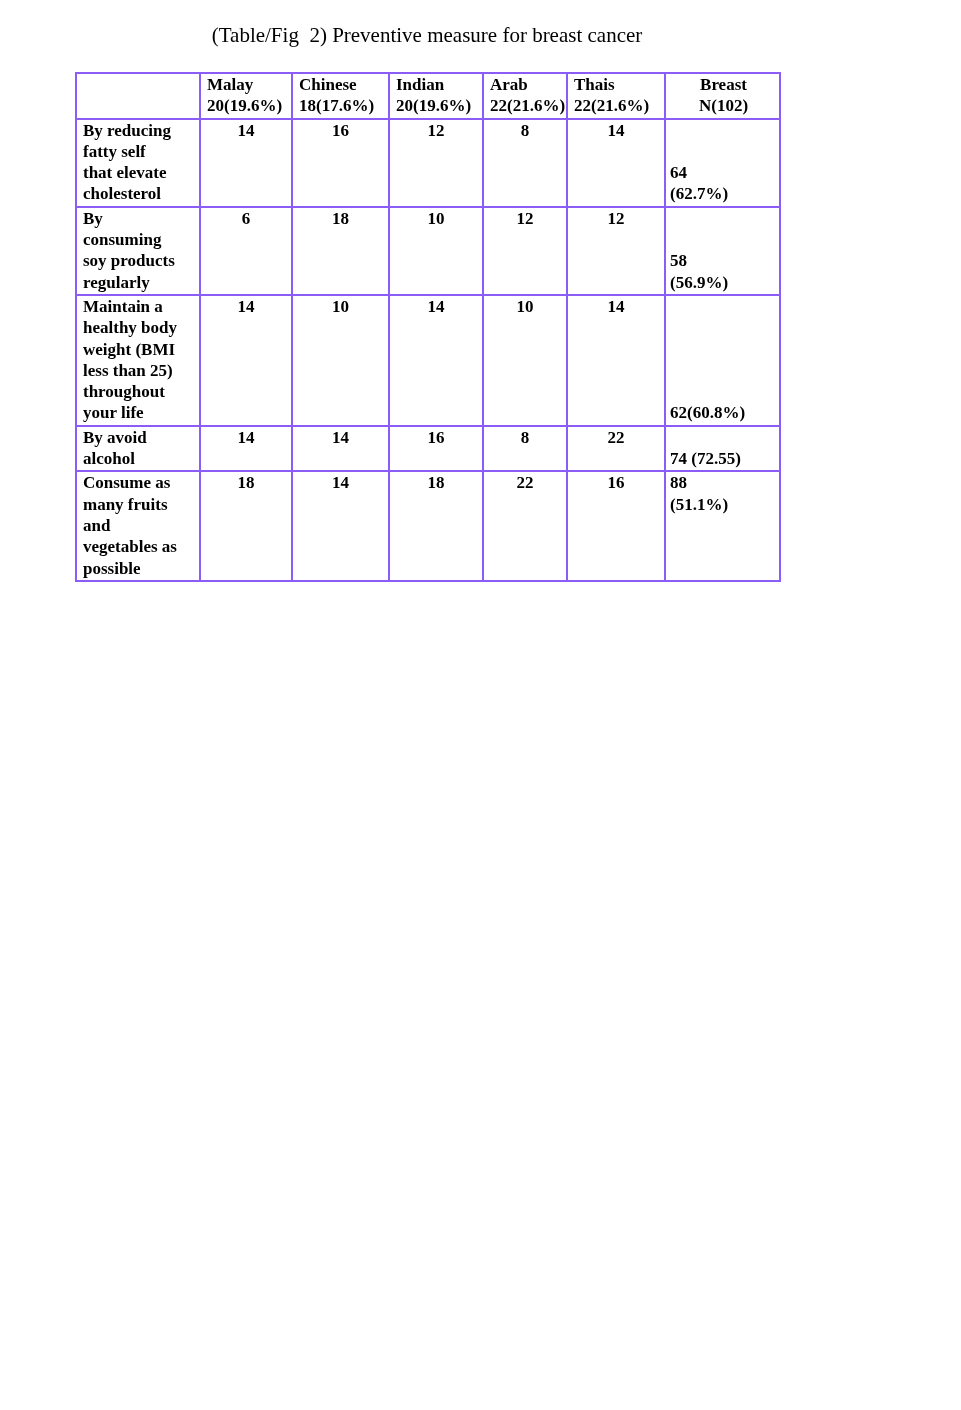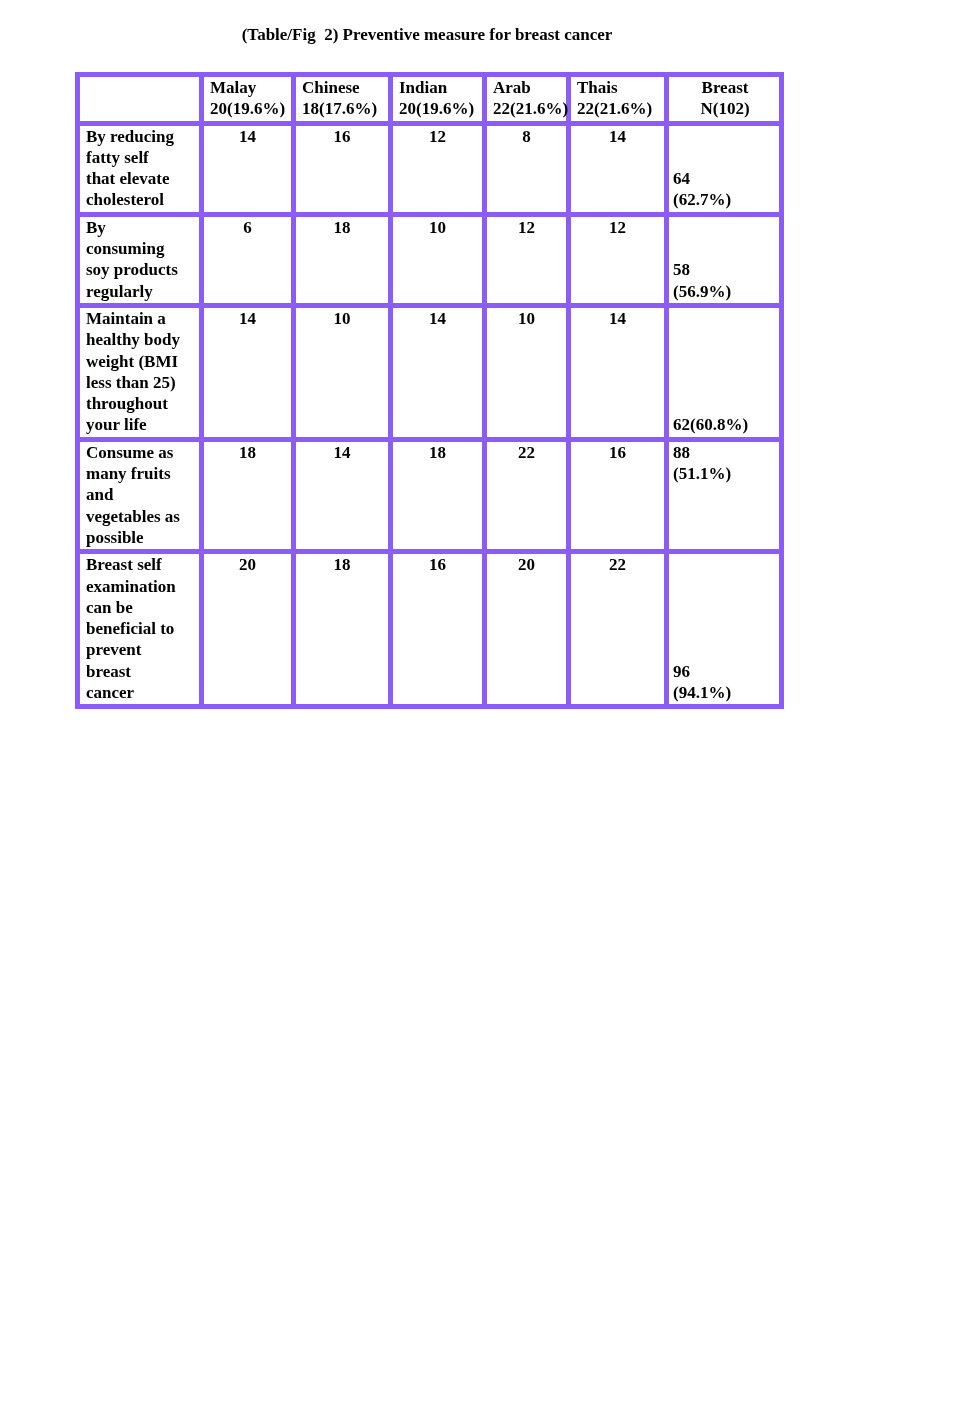--- a/index.html
+++ b/index.html
@@ -15,34 +15,34 @@
     background: #ffffff;
     overflow: hidden;
   }
   .content {
     position: absolute;
     left: 75px;
     top: 23px;
     width: 704px;
   }
   .doc-title {
-    font-size: 17px;
-    font-weight: bold;
+    font-size: 21px;
+    font-weight: normal;
     text-align: center;
     line-height: 24px;
     margin-bottom: 25px;
     white-space: pre;
   }
   table.data-table {
     border-collapse: collapse;
     table-layout: fixed;
     width: 704px;
   }
   .data-table th, .data-table td {
-    border: 5px solid #8b5cf6;
+    border: 2px solid #8b5cf6;
     font-size: 17px;
     font-weight: bold;
     line-height: 21.3px;
     vertical-align: top;
     padding: 0px 4px 1px 4px;
   }
   .data-table th {
     text-align: left;
     padding-left: 6px;
     height: 41px;
@@ -153,51 +153,46 @@
           <td class="num-cell">14</td>
           <td class="num-cell">10</td>
           <td class="num-cell">14</td>
           <td class="num-cell">10</td>
           <td class="num-cell">14</td>
           <td class="total-cell va-bottom">
             <div>62(60.8%)</div>
             <div></div>
           </td>
         </tr>
+        <tr class="r4">
+          <td class="label-cell">By avoid
+alcohol</td>
+          <td class="num-cell">14</td>
+          <td class="num-cell">14</td>
+          <td class="num-cell">16</td>
+          <td class="num-cell">8</td>
+          <td class="num-cell">22</td>
+          <td class="total-cell va-bottom">
+            <div>74 (72.55)</div>
+            <div></div>
+          </td>
+        </tr>
         <tr class="r5">
           <td class="label-cell">Consume as
 many fruits
 and
 vegetables as
 possible</td>
           <td class="num-cell">18</td>
           <td class="num-cell">14</td>
           <td class="num-cell">18</td>
           <td class="num-cell">22</td>
           <td class="num-cell">16</td>
           <td class="total-cell">
             <div>88</div>
             <div>(51.1%)</div>
           </td>
         </tr>
-        <tr class="r6">
-          <td class="label-cell">Breast self
-examination
-can be
-beneficial to
-prevent
-breast
-cancer</td>
-          <td class="num-cell">20</td>
-          <td class="num-cell">18</td>
-          <td class="num-cell">16</td>
-          <td class="num-cell">20</td>
-          <td class="num-cell">22</td>
-          <td class="total-cell va-bottom">
-            <div>96</div>
-            <div>(94.1%)</div>
-          </td>
-        </tr>
       </tbody>
     </table>
 
   </div>
 </div>
 
 </body></html>

